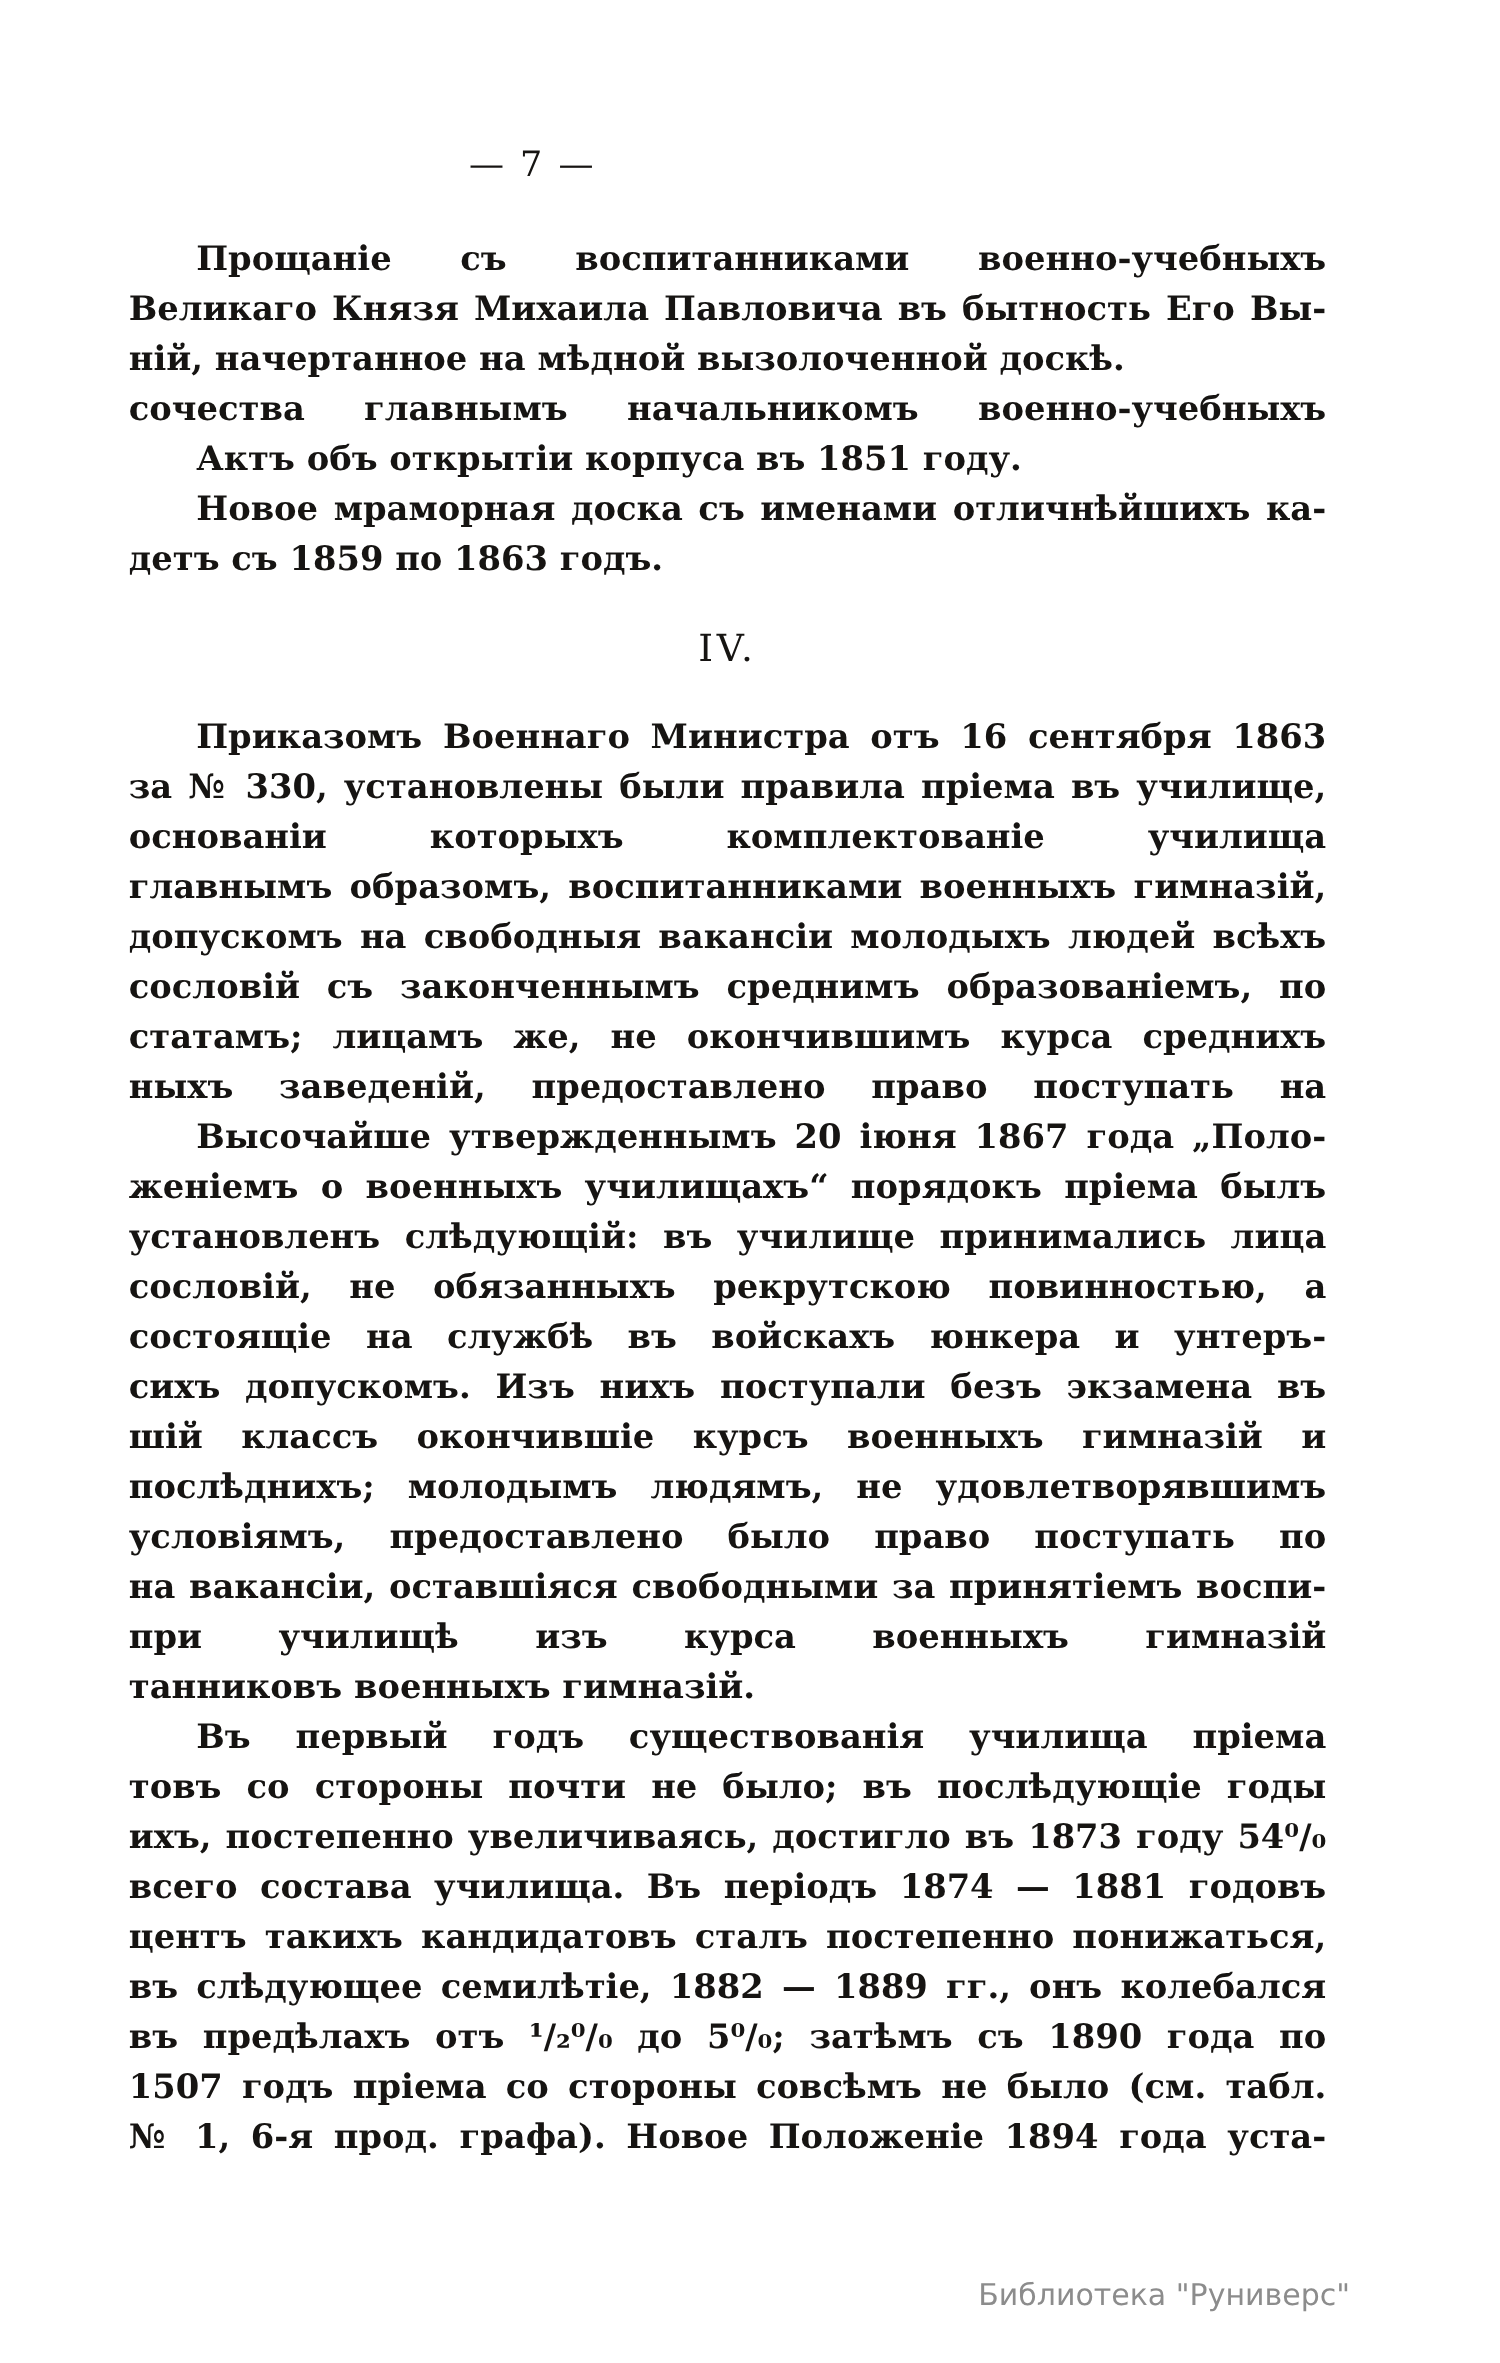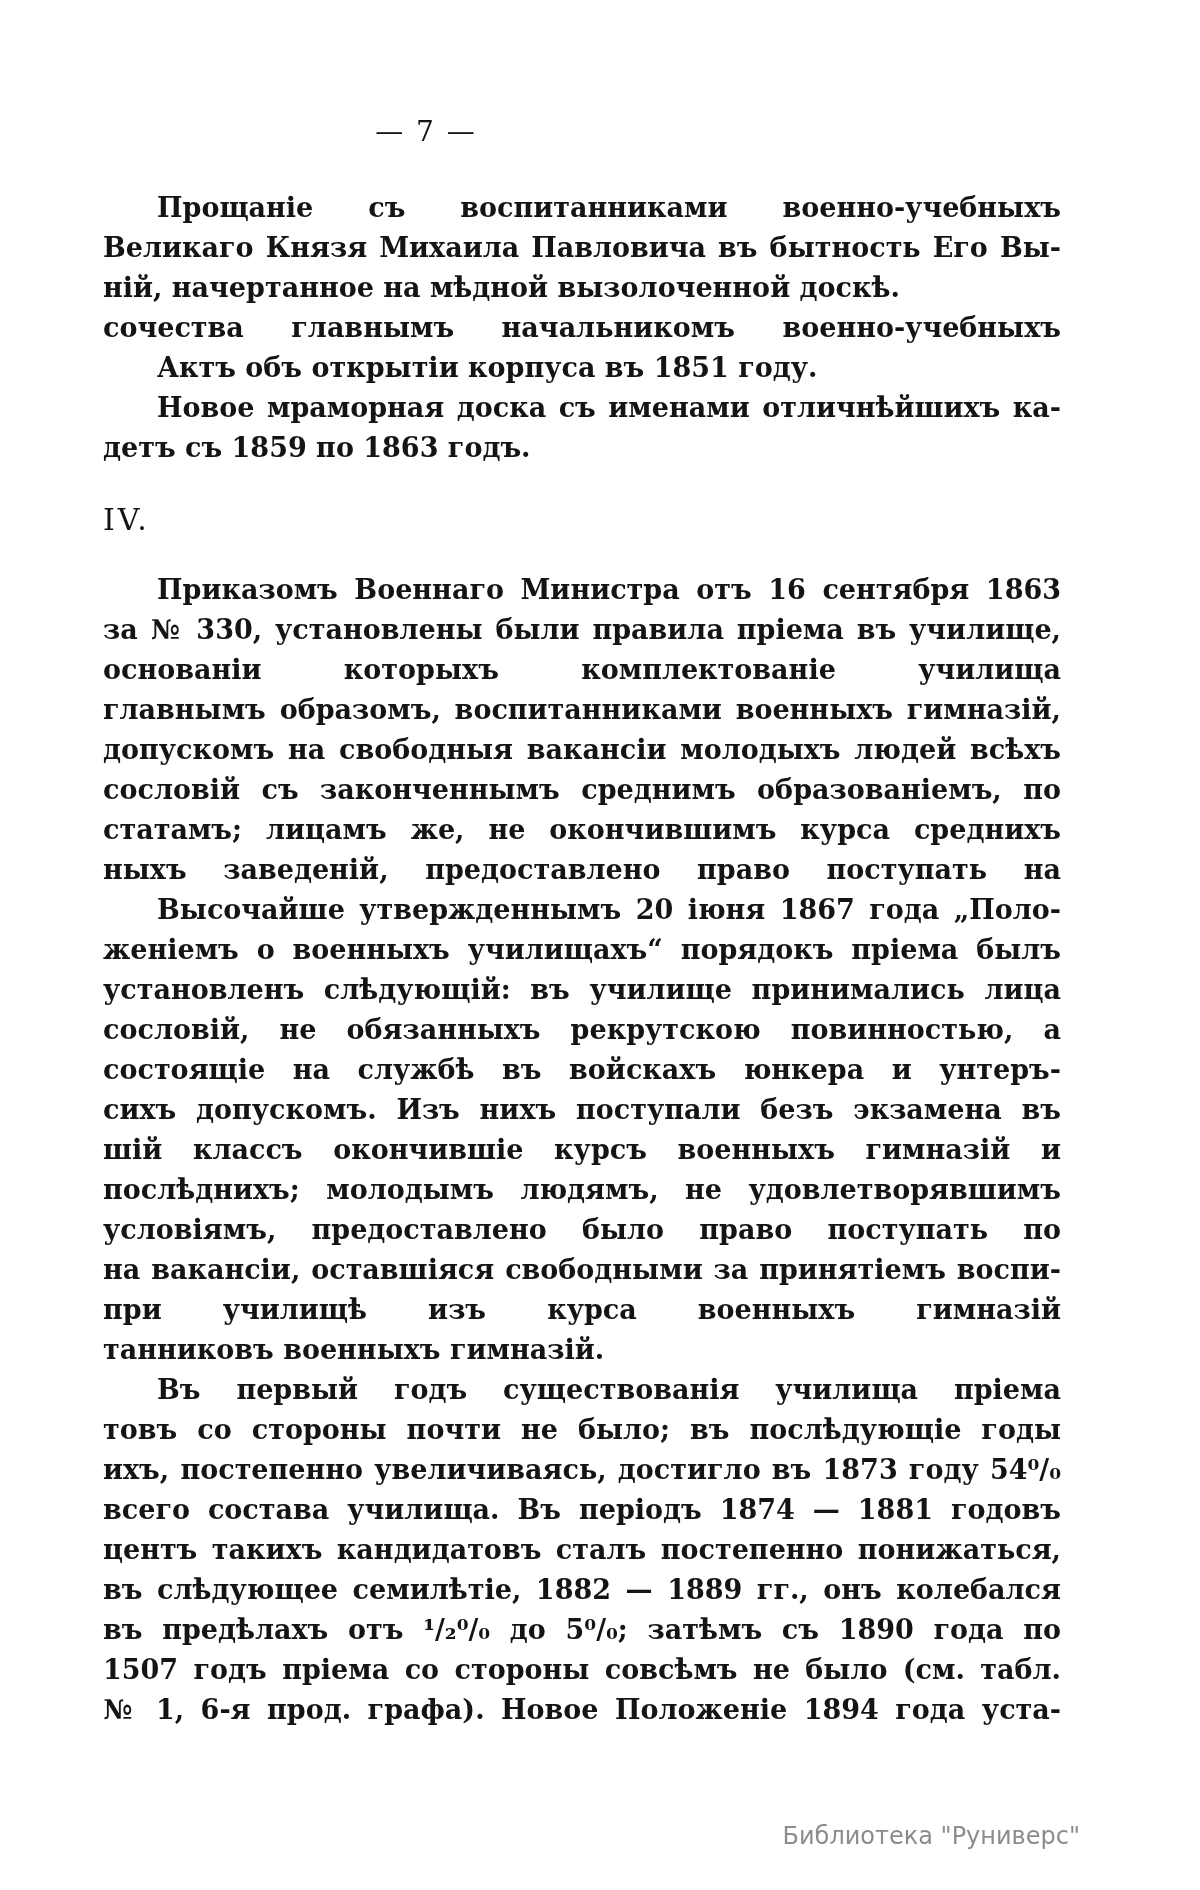--- a/index.html
+++ b/index.html
@@ -43,20 +43,21 @@
     white-space: normal;
     font-weight: bold;
   }
   .line.first { padding-left: 54px; }
   .line.last { text-align-last: left; }
   .heading {
     margin-top: 32px;
     height: 40px;
     line-height: 40px;
     font-size: 30px;
+    text-align: center;
     letter-spacing: 3px;
   }
   .section-block { margin-top: 30px; }
   .footer {
     position: absolute;
     top: 1822px;
     right: 120px;
     font-family: "DejaVu Sans", "Liberation Sans", sans-serif;
     font-size: 24px;
     color: #8c8c8c;

